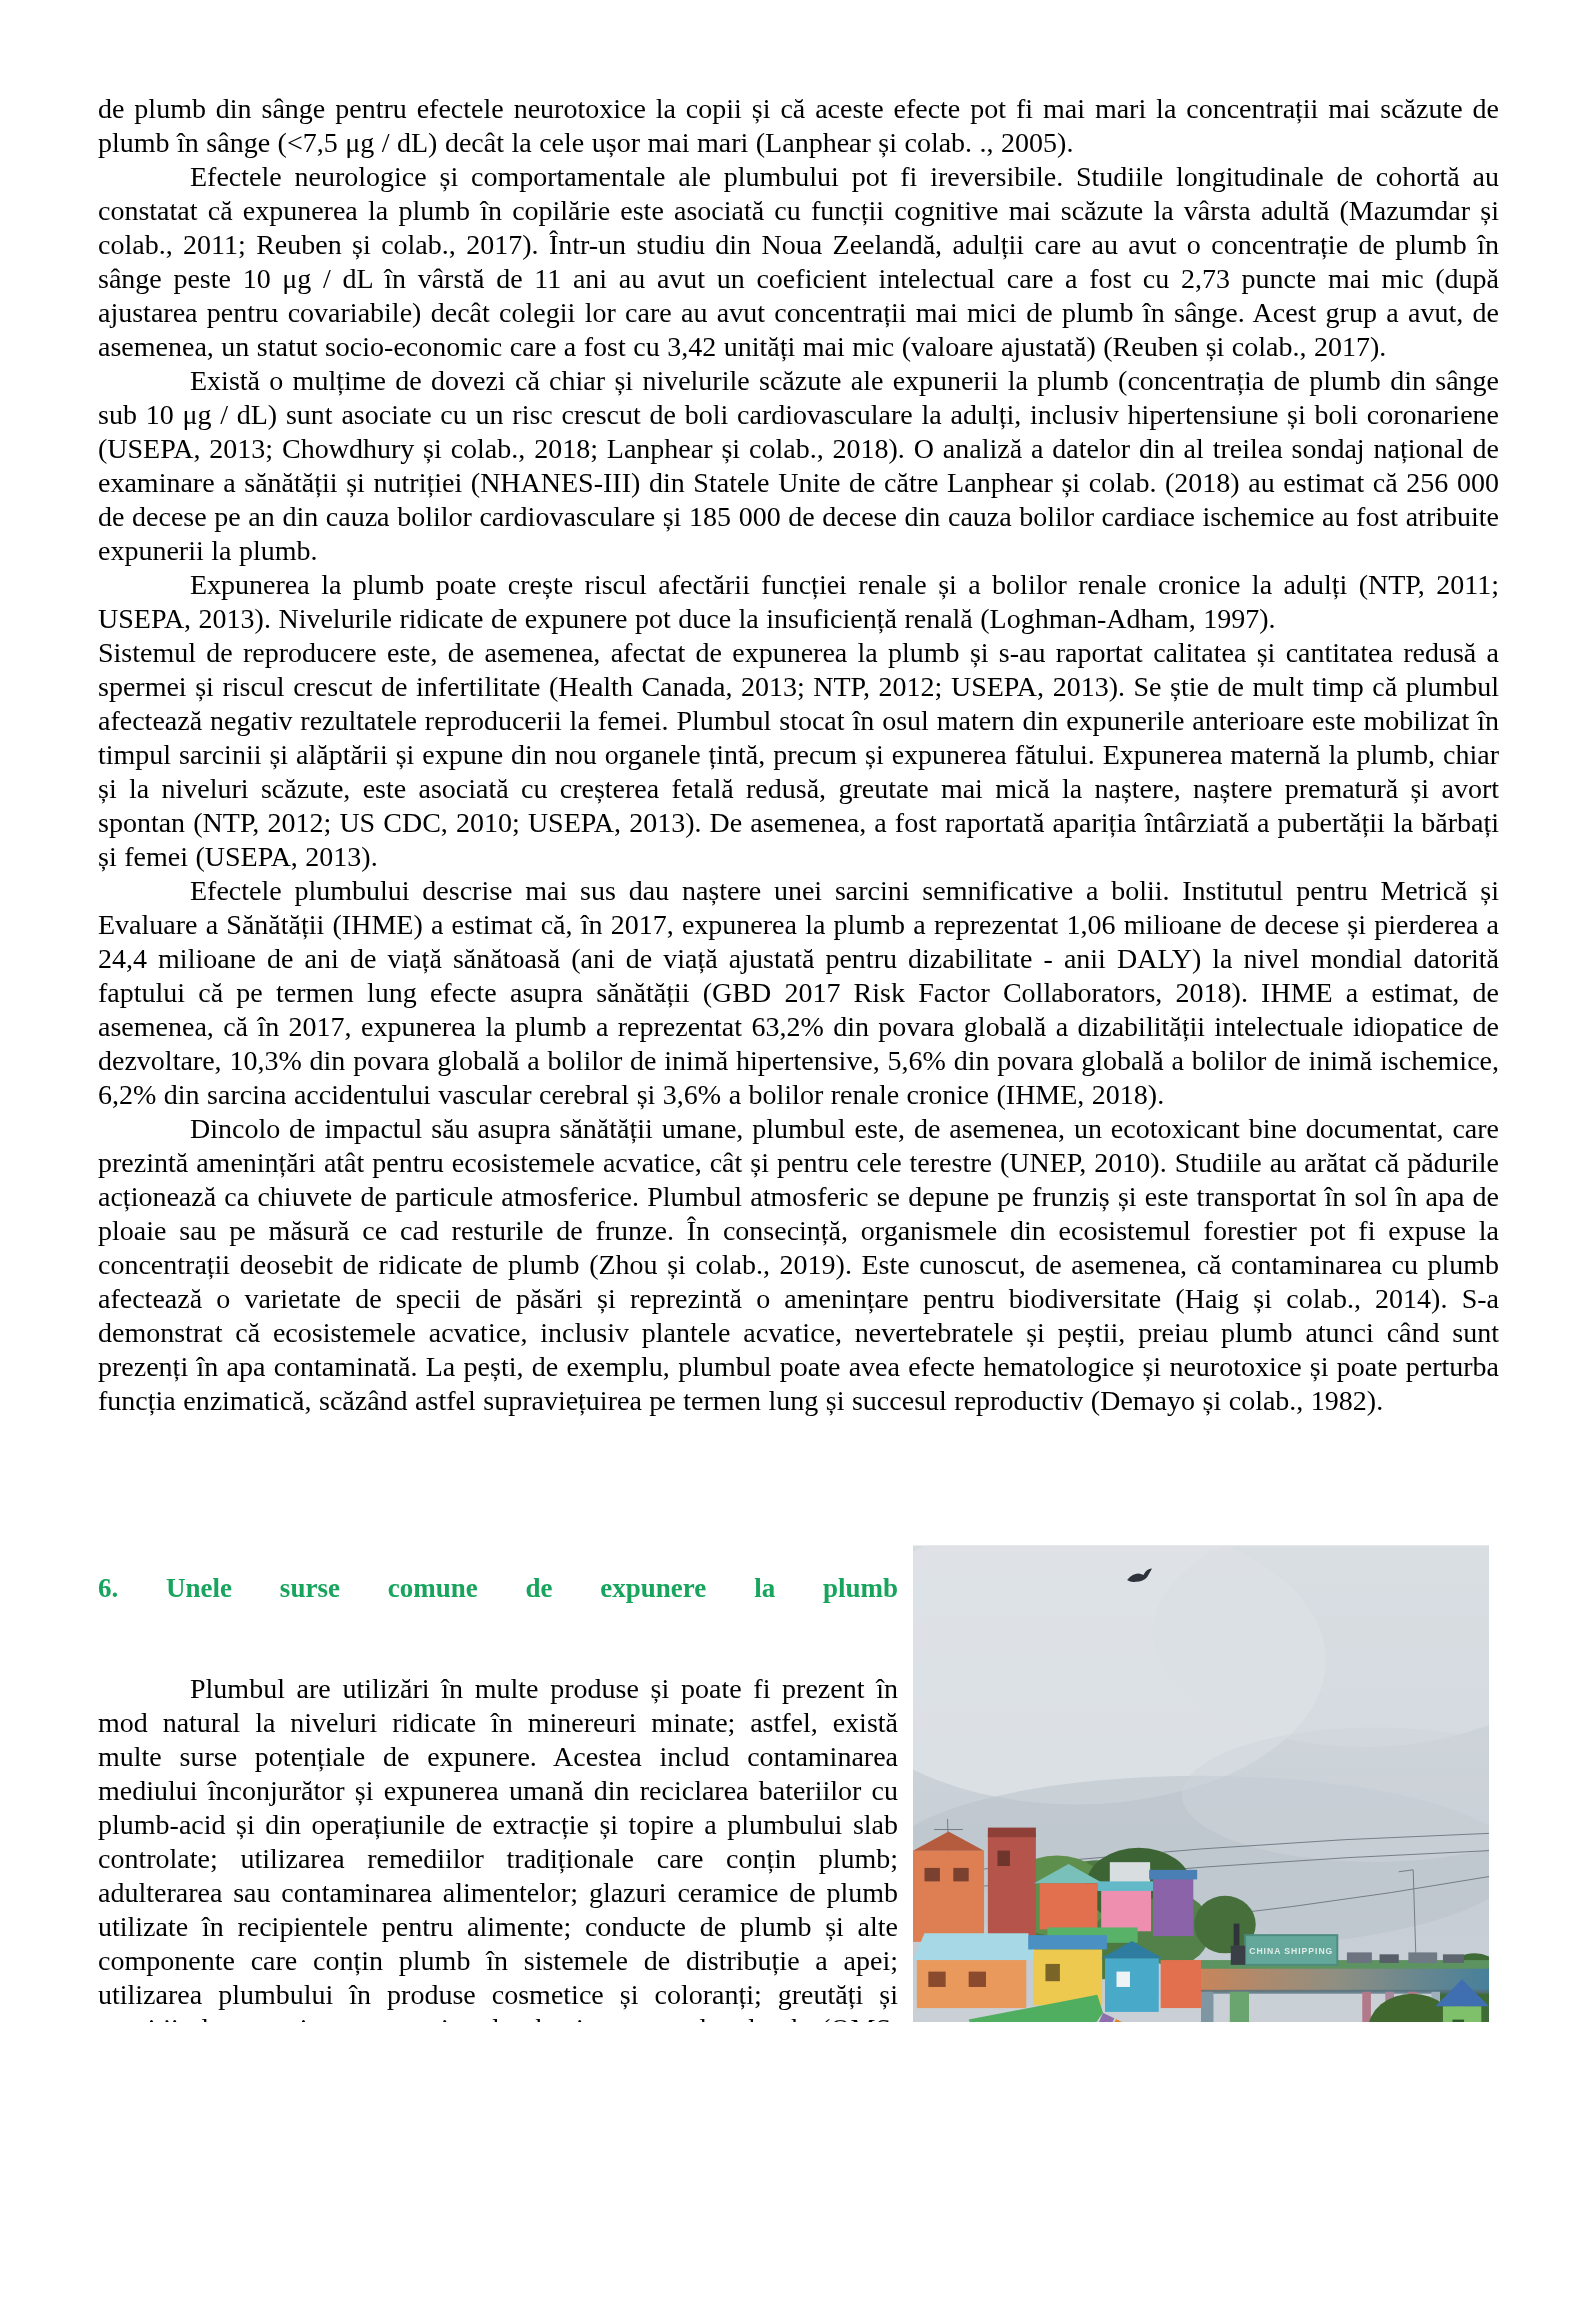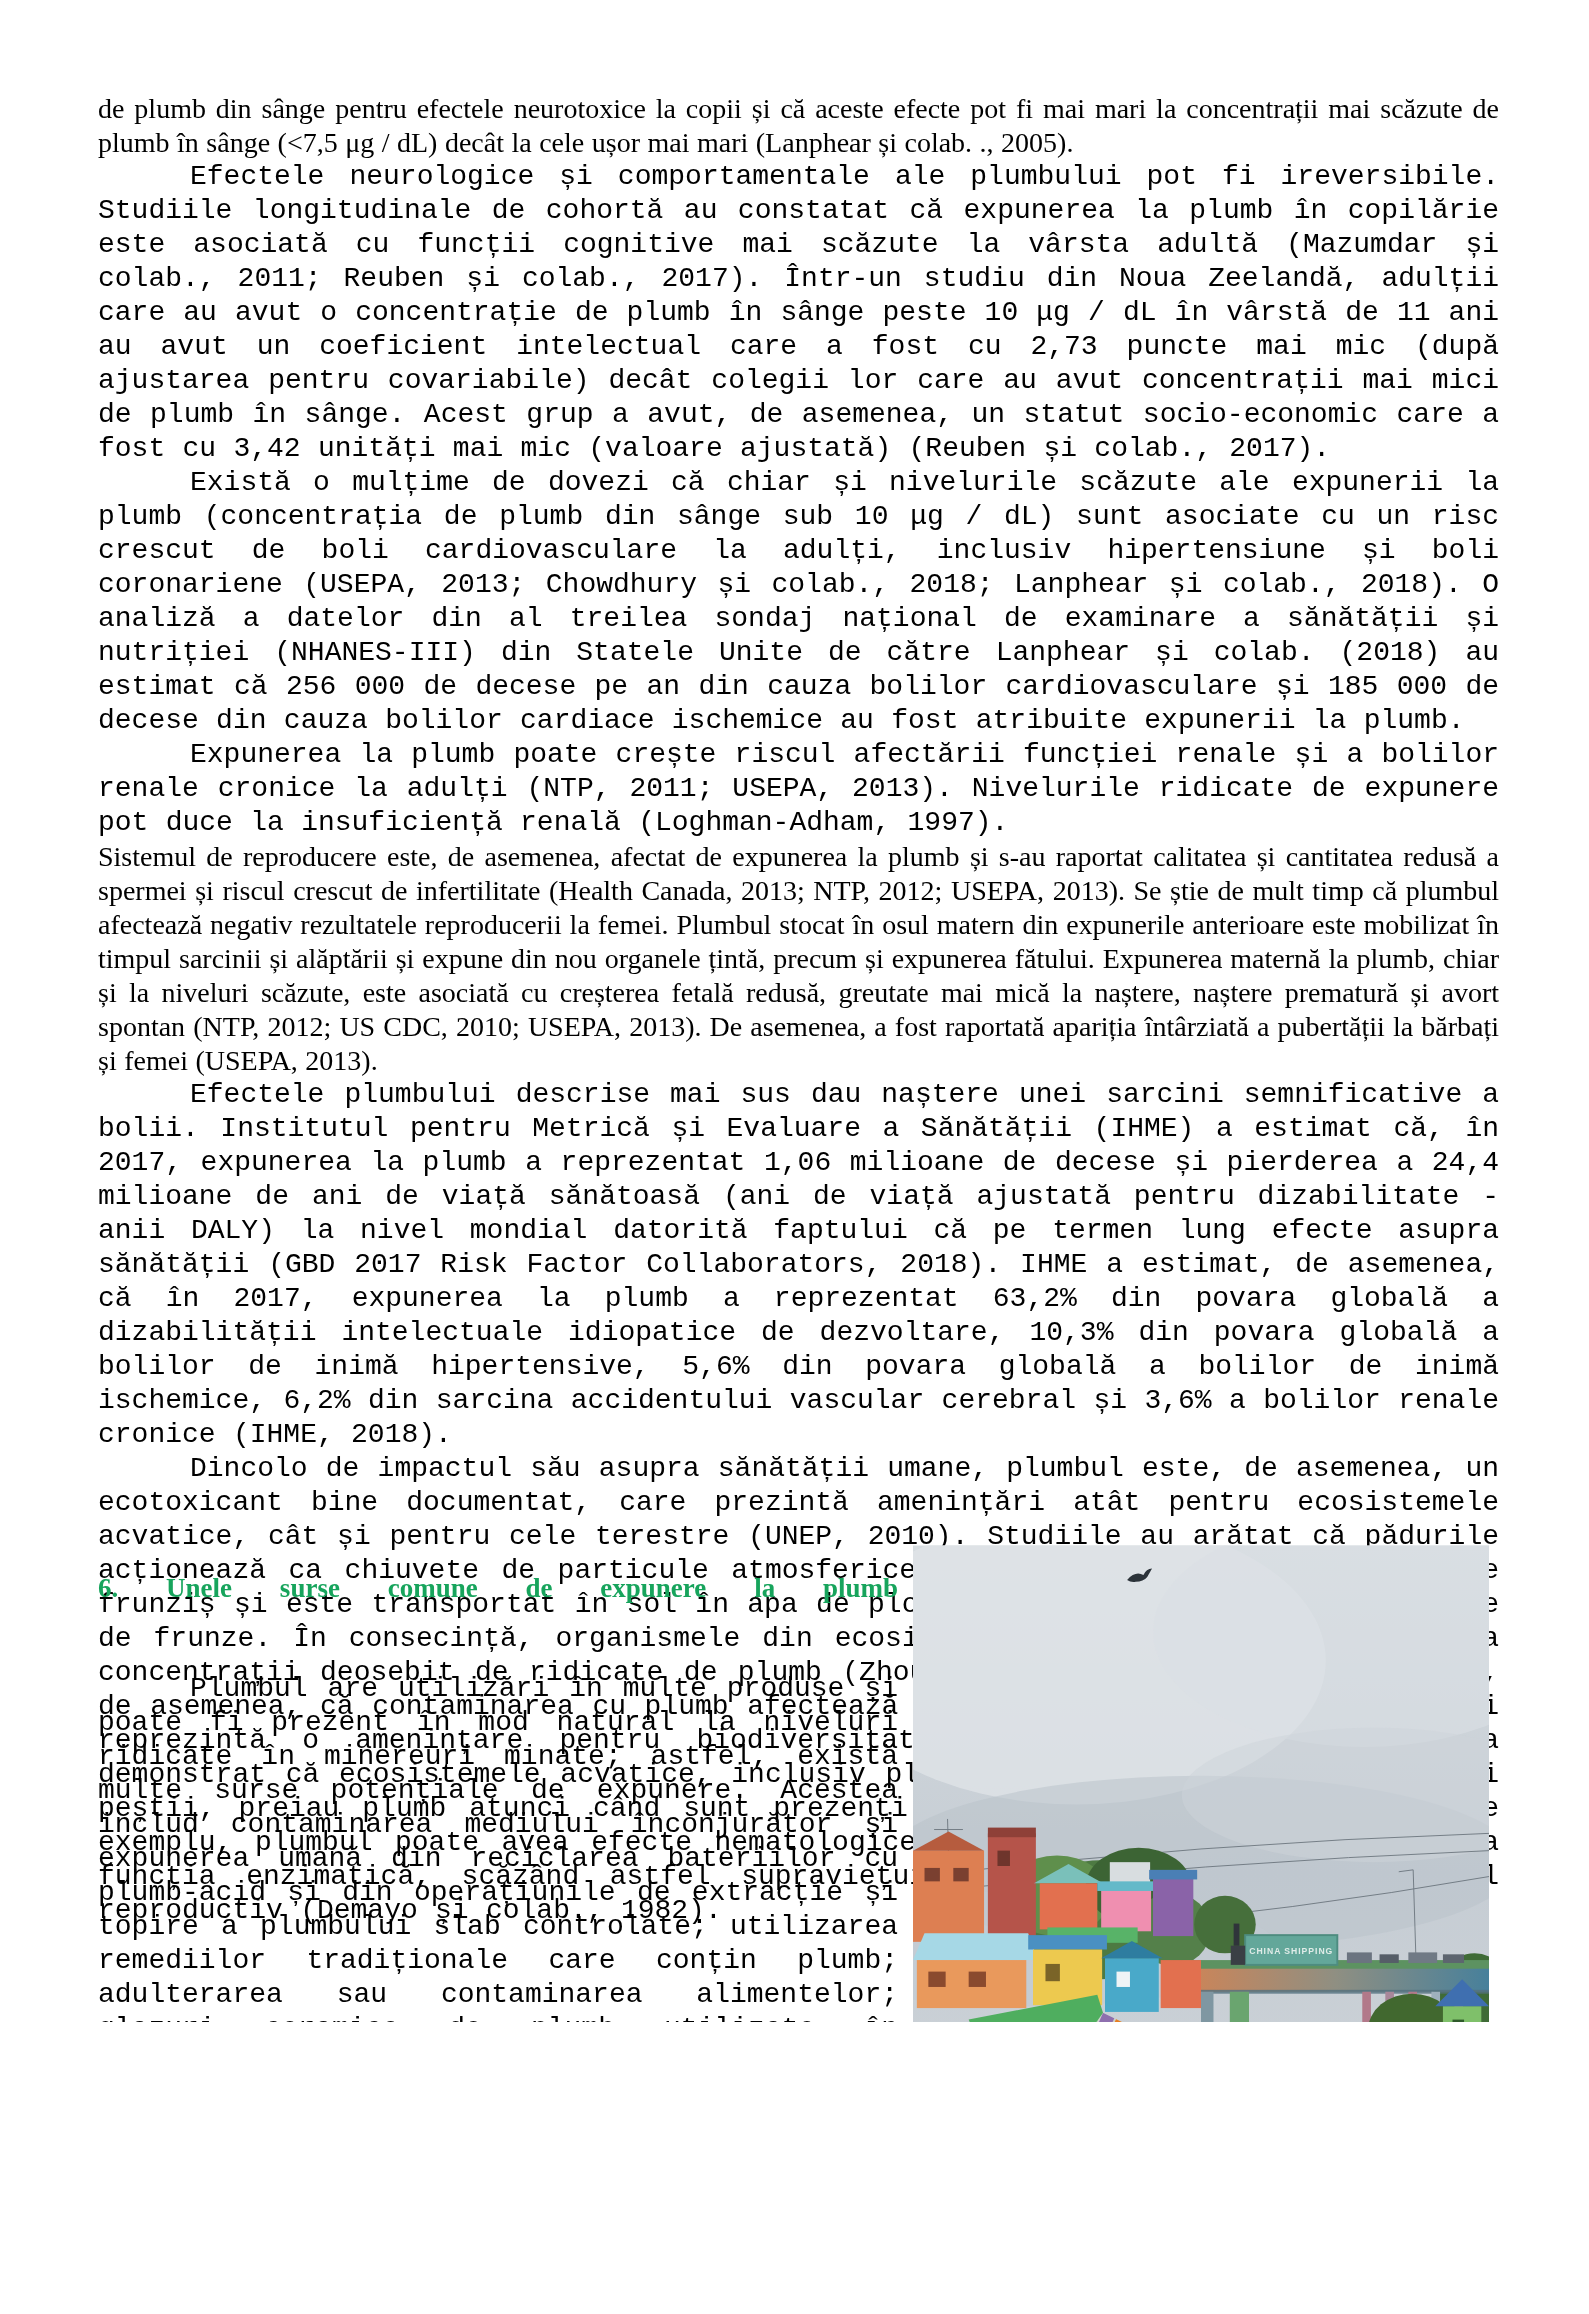--- a/index.html
+++ b/index.html
@@ -18,21 +18,21 @@
     top: 92px;
     width: 1401px;
   }
   p.body {
     margin: 0;
     font-size: 28px;
     line-height: 34px;
     text-align: justify;
     word-spacing: 0.5px;
   }
-  p.indent { text-indent: 92px; font-family: Liberation Mono, monospace; }
+  p.indent { text-indent: 92px; }
   .bottom-section {
     position: absolute;
     left: 98px;
     top: 1545px;
     width: 1401px;
     display: flex;
     align-items: flex-start;
   }
   .left-col {
     width: 800px;

